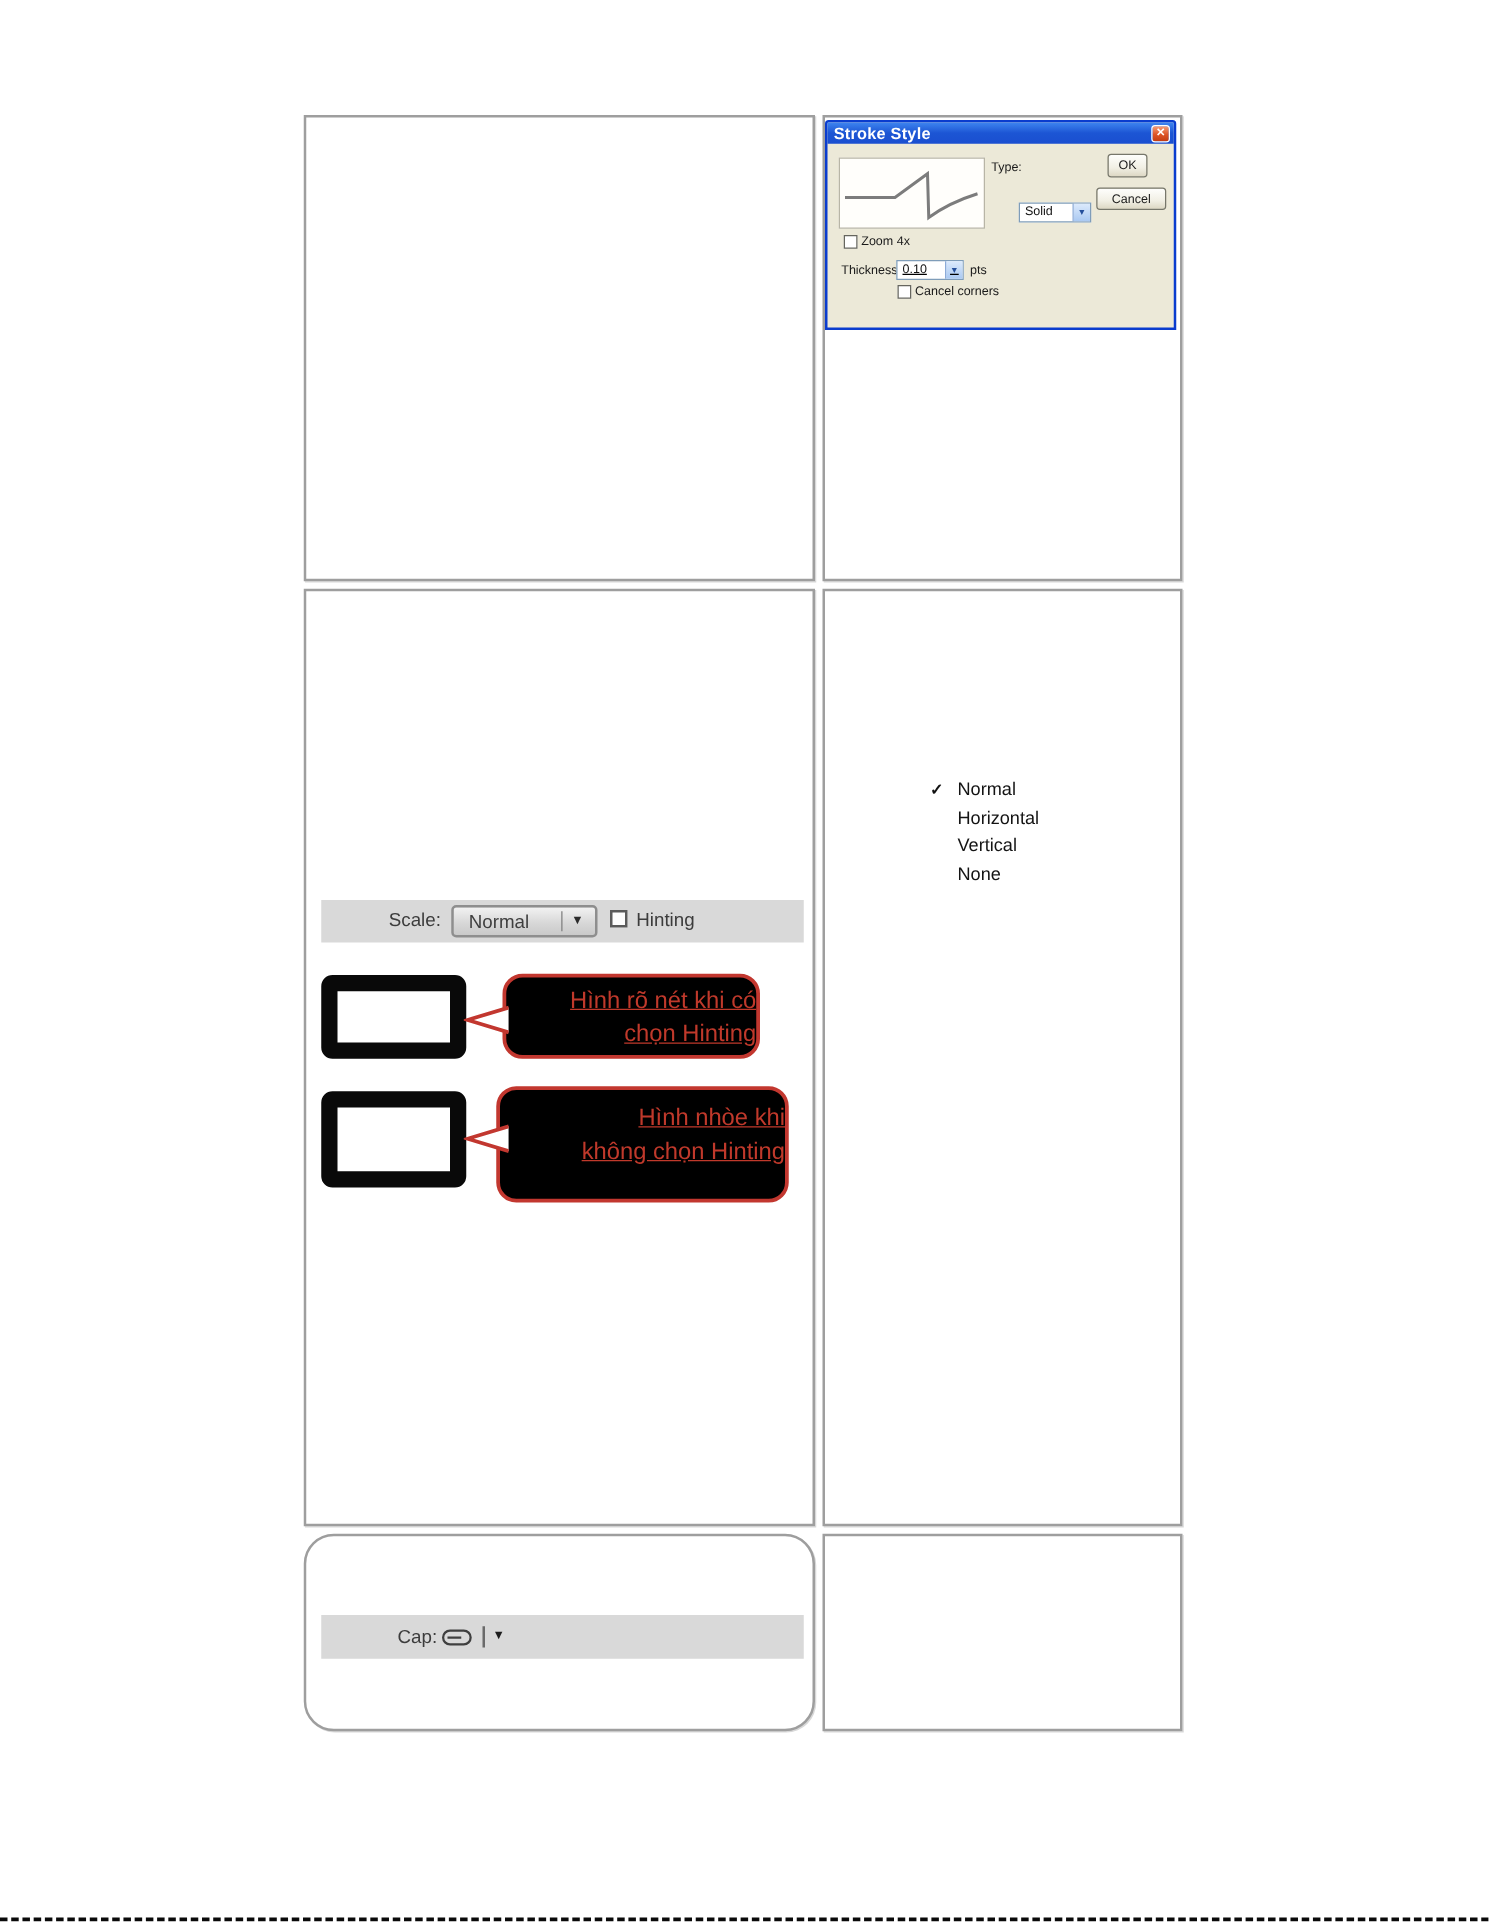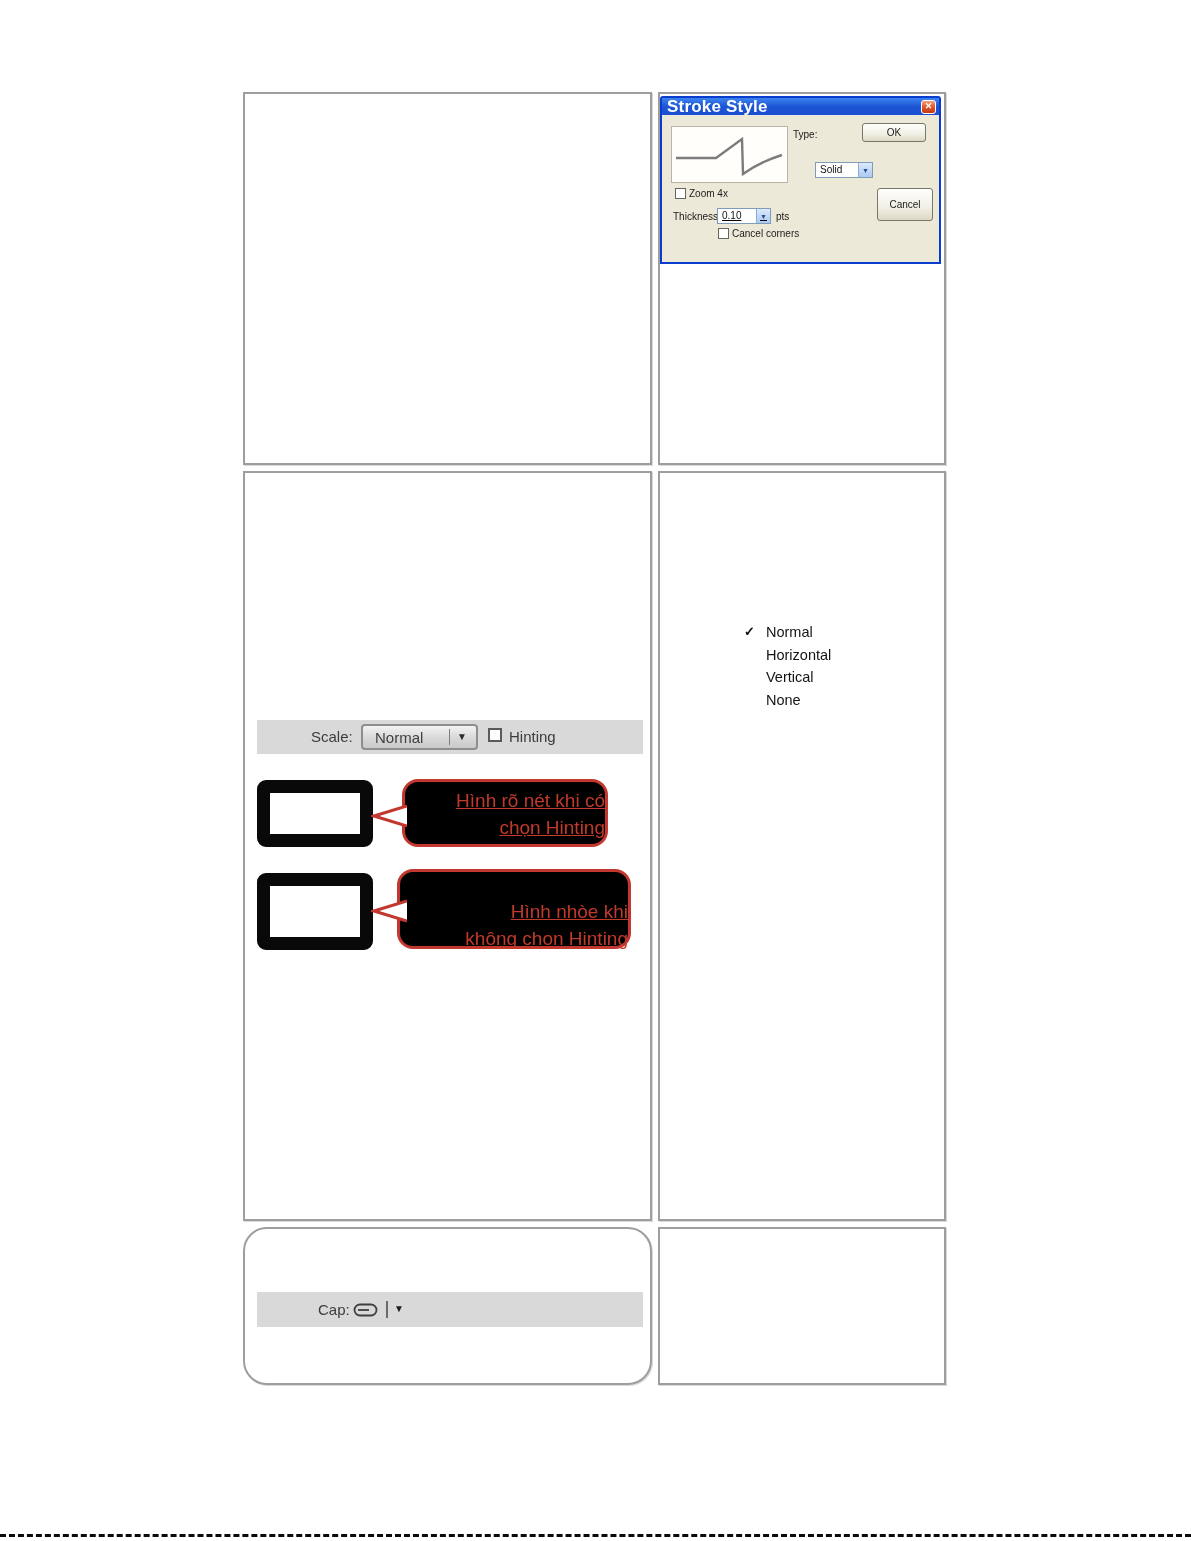--- a/index.html
+++ b/index.html
@@ -9,21 +9,21 @@
   
   .cell{position:absolute;background:#fff;border:2px solid #9e9e9e;box-sizing:border-box;
         box-shadow:1px 1px 0 #d8d8d8;}
 
   
   .dialog{position:absolute;left:0;top:2px;width:281px;height:168px;box-sizing:border-box;
           background:#ece9d8;border:2px solid #0a3cce;border-radius:3px 3px 0 0;}
   .titlebar{position:absolute;left:0;top:0;width:100%;height:17px;
             background:linear-gradient(180deg,#3d84f0 0%,#1c55d4 50%,#1a4fd0 100%);
             display:flex;align-items:center;}
-  .dlg-title{color:#fff;font-size:17px;font-weight:bold;padding-left:5px;letter-spacing:.2px;}
+  .dlg-title{color:#fff;font-size:13px;font-weight:bold;padding-left:5px;letter-spacing:.2px;}
   .closebtn{position:absolute;right:3px;top:1.5px;width:15px;height:14px;border-radius:3px;
             background:linear-gradient(180deg,#f59e78 0%,#dd5326 55%,#c33c12 100%);
             border:1px solid #fff;color:#fff;font-size:9px;font-weight:bold;
             display:flex;align-items:center;justify-content:center;box-sizing:border-box;line-height:1;}
   .preview{position:absolute;left:9px;top:28px;width:117px;height:57px;background:#fffefb;
            border:1px solid #b8b5a6;box-sizing:border-box;}
   .dlg-label{position:absolute;font-size:10px;color:#1a1a1a;white-space:nowrap;}
   .cb{position:absolute;width:11px;height:11px;background:#fff;border:1px solid #66665e;box-sizing:border-box;}
   .combo{position:absolute;background:#fff;border:1px solid #7f9db9;box-sizing:border-box;display:flex;}
   .combo-text{flex:1;font-size:10px;color:#111;padding:1px 0 0 4px;overflow:hidden;white-space:nowrap;}
@@ -91,22 +91,22 @@
 
       <span class="cb" style="left:13px;top:90px;"></span>
       <span class="dlg-label" style="left:27px;top:90px;">Zoom 4x</span>
 
       <span class="dlg-label" style="left:131px;top:31px;">Type:</span>
       <div class="combo" style="left:153px;top:28px;width:58px;height:16px;margin-top:36px;">
         <span class="combo-text">Solid</span>
         <span class="combo-btn">▼</span>
       </div>
 
-      <button class="xp-btn" style="left:200px;top:25px;width:64px;height:19px;text-align:right;">OK</button>
-      <button class="xp-btn" style="left:215px;top:52px;width:56px;height:33px;margin-top:38px;">Cancel</button>
+      <button class="xp-btn" style="left:224px;top:25px;width:32px;height:19px;text-align:right;">OK</button>
+      <button class="xp-btn" style="left:215px;top:52px;width:56px;height:18px;">Cancel</button>
 
       <span class="dlg-label" style="left:11px;top:113px;">Thickness:</span>
       <div class="combo" style="left:55px;top:110px;width:54px;height:16px;text-decoration:underline;">
         <span class="combo-text">0.10</span>
         <span class="combo-btn">▼</span>
       </div>
       <span class="dlg-label" style="left:114px;top:113px;">pts</span>
 
       <span class="cb" style="left:56px;top:130px;"></span>
       <span class="dlg-label" style="left:70px;top:130px;">Cancel corners</span>
@@ -132,21 +132,21 @@
     </svg>
     <div class="bubble" style="left:157px;top:306px;width:206px;height:68px;">
       <div>Hình rõ nét khi có</div>
       <div>chọn Hinting</div>
     </div>
 
     <div class="black-rect" style="left:12px;top:400px;width:116px;height:77px;"></div>
     <svg class="tail" style="left:126px;top:425px;" width="36" height="26" viewBox="0 0 36 26">
       <path d="M36,3 L3,13 L36,23" fill="#ffffff" stroke="#c2372f" stroke-width="3"></path>
     </svg>
-    <div class="bubble" style="left:152px;top:396px;width:234px;height:80px;padding-top:26px;">
+    <div class="bubble" style="left:152px;top:396px;width:234px;height:93px;padding-top:9px;">
       <div>Hình nhòe khi</div>
       <div>không chọn Hinting</div>
     </div>
   </div>
 
   <div class="cell" style="left:658px;top:471px;width:288px;height:750px;">
     <div class="menu">
       <div class="menu-item">
         <span class="menu-check">✓</span>
         <span class="menu-label">Normal</span>

